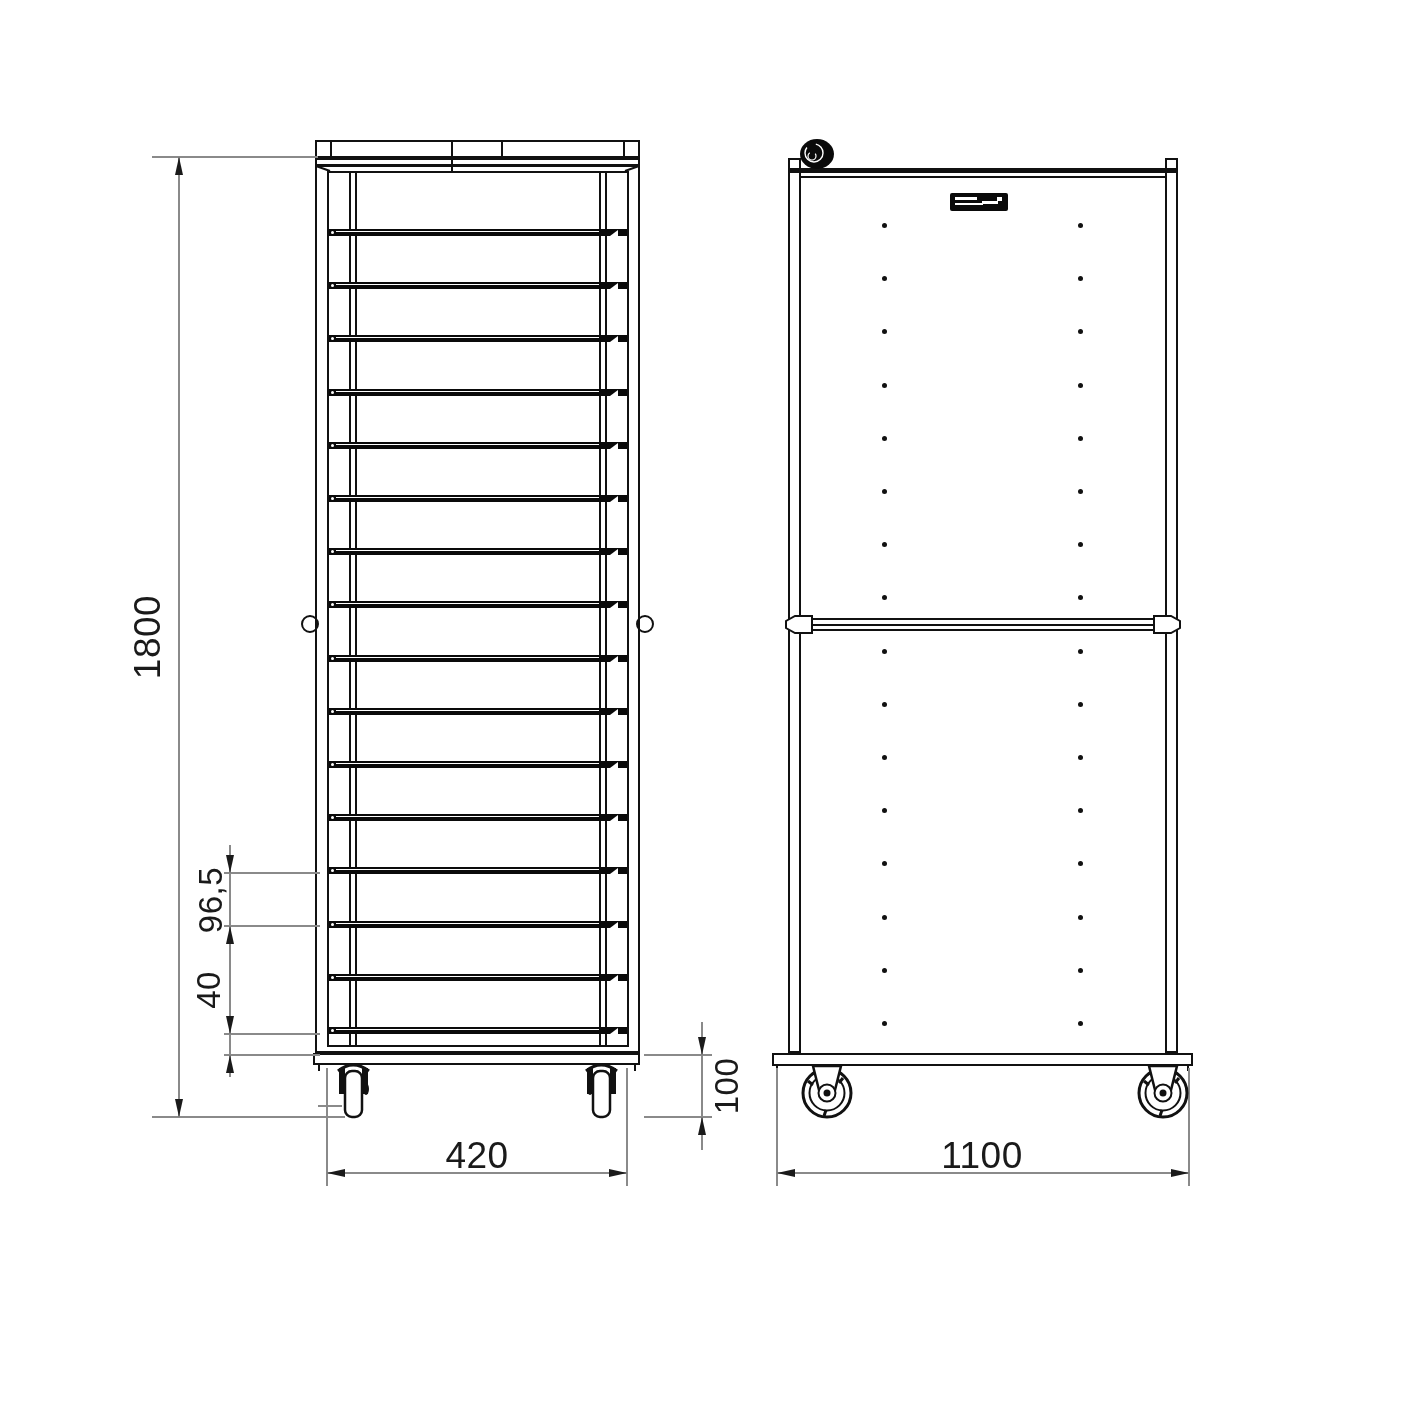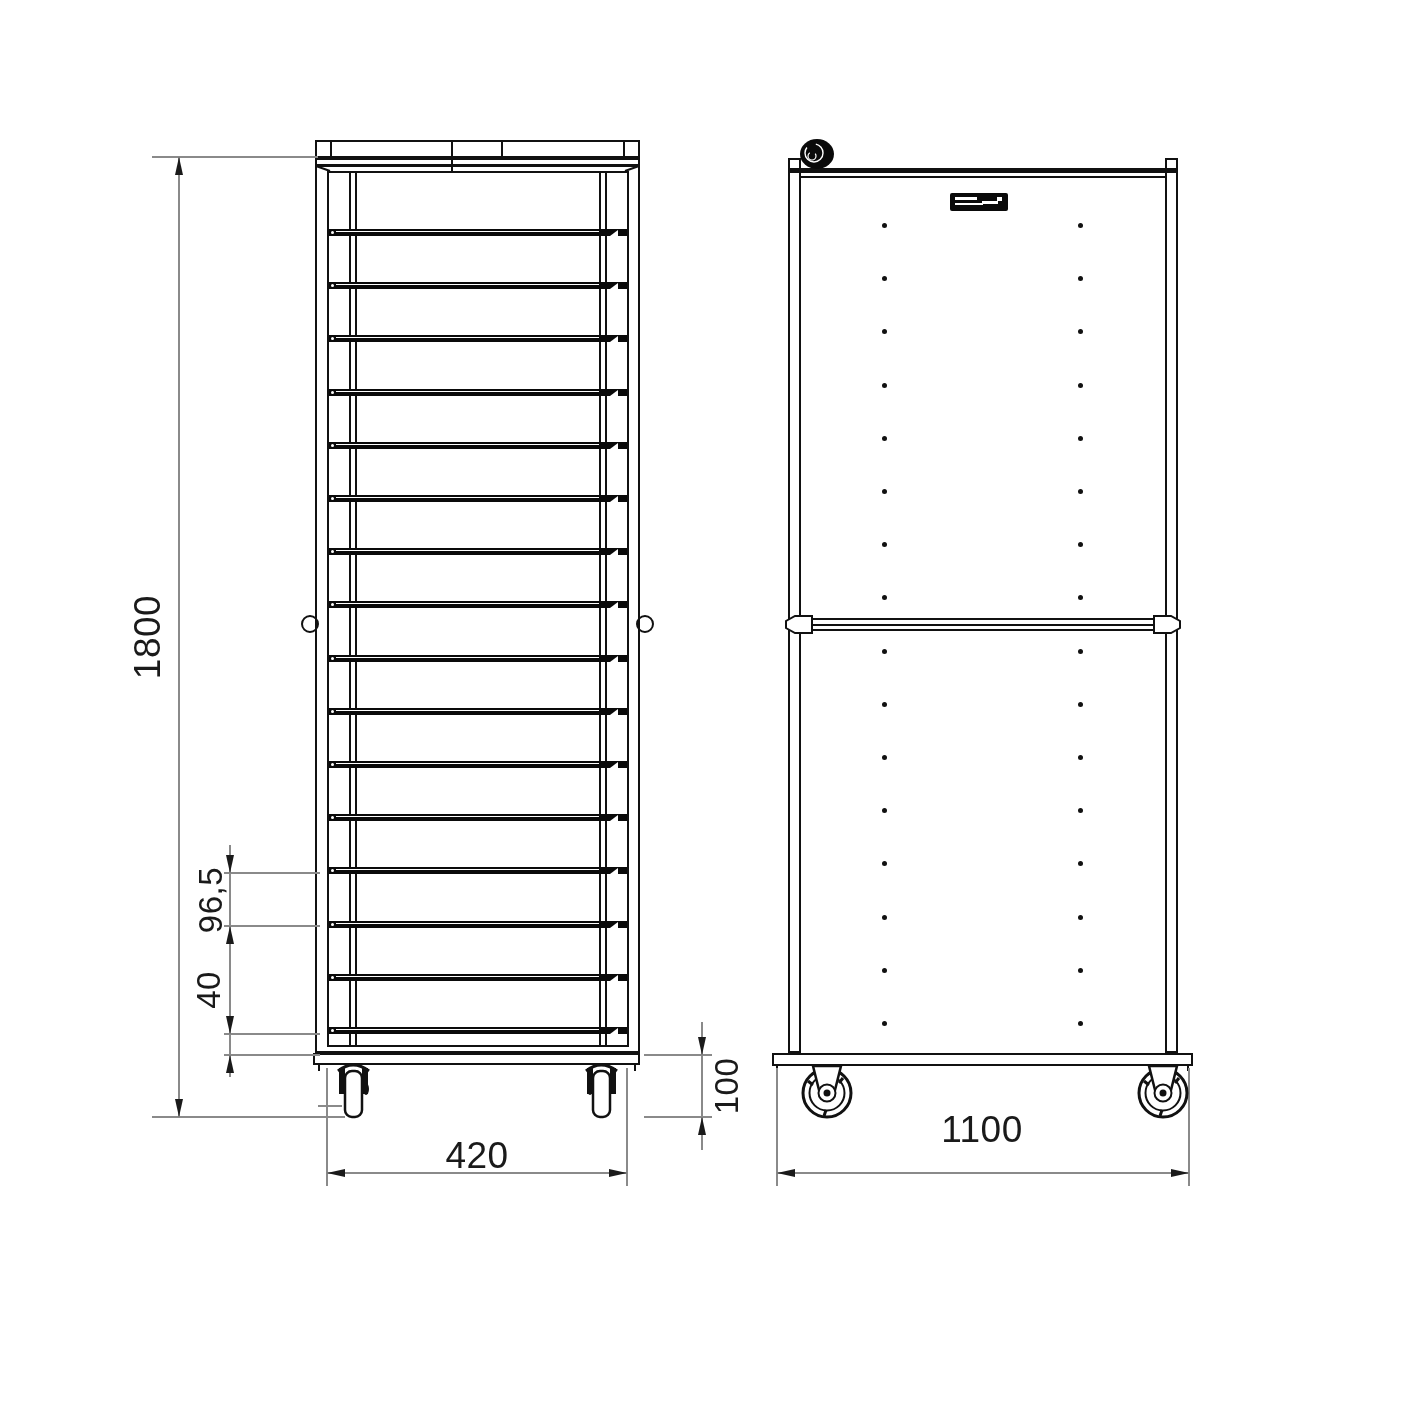--- a/index.html
+++ b/index.html
@@ -211,21 +211,21 @@
     <div class="lbl" style="left:417px;top:1138px;width:120px;height:36px;">420</div>
 
     <div class="dimln" style="left:644px;top:1054px;width:68px;height:1.5px;"></div>
     <div class="dimln" style="left:644px;top:1116px;width:68px;height:1.5px;"></div>
     <div class="dimln" style="left:701px;top:1022px;width:1.5px;height:128px;"></div>
     <div class="lbl small rot" style="left:686px;top:1069px;width:80px;height:34px;">100</div>
 
     <div class="dimln" style="left:776px;top:1068px;width:1.5px;height:118px;"></div>
     <div class="dimln" style="left:1188px;top:1068px;width:1.5px;height:118px;"></div>
     <div class="dimln" style="left:777px;top:1172px;width:412px;height:1.5px;"></div>
-    <div class="lbl" style="left:917px;top:1112px;width:130px;height:36px;">1100</div>
+    <div class="lbl" style="left:917px;top:1138px;width:130px;height:36px;">1100</div>
   </div>
 
   <svg width="1416" height="1416">
 
     <line x1="316" y1="166" x2="330" y2="171" stroke="#111" stroke-width="2"></line>
     <line x1="639" y1="166" x2="625" y2="171" stroke="#111" stroke-width="2"></line>
 
     <g>
       <path d="M338,1071 Q353,1059 369,1071" fill="none" stroke="#111" stroke-width="3"></path>
       <rect x="339" y="1068" width="6" height="26" fill="#111"></rect>

